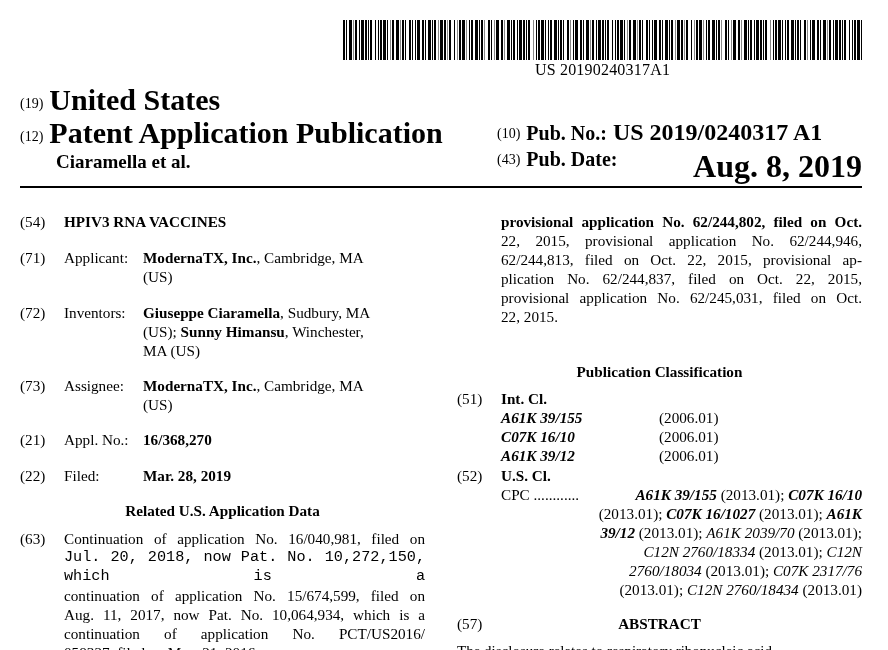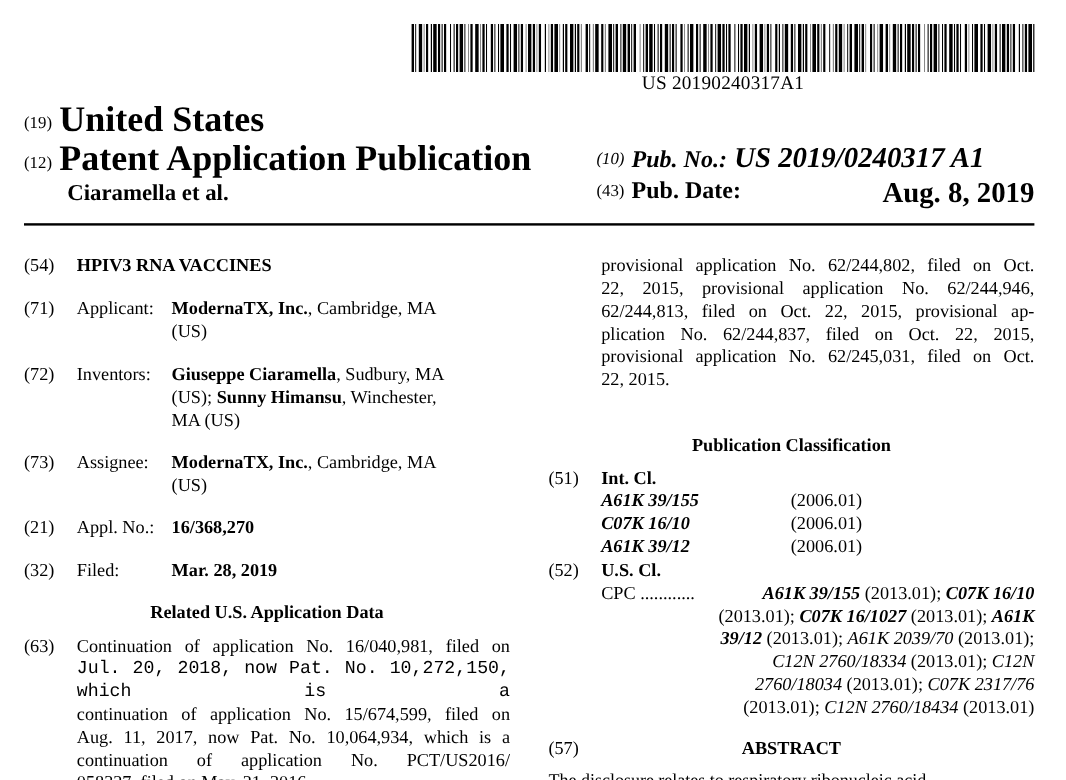--- a/index.html
+++ b/index.html
@@ -11,26 +11,26 @@
   
   #barcode { left: 343px; top: 20px; width: 519px; height: 40px; display: flex; align-items: stretch; }
   #barcode span { display: block; height: 100%; }
   #barcode-text { left: 343px; width: 519px; top: 61px; text-align: center; font-size: 16px; letter-spacing: 0.2px; }
 
   
   .code-sm { font-size: 14px; font-weight: normal; margin-right: 6px; vertical-align: 2px; }
   #hdr-country { left: 20px; top: 83px; font-size: 30px; font-weight: bold; white-space: nowrap; }
   #hdr-type { left: 20px; top: 116px; font-size: 30px; font-weight: bold; white-space: nowrap; }
   #hdr-inventor { left: 56px; top: 151px; font-size: 19px; font-weight: bold; white-space: nowrap; }
-  #hdr-pubno { left: 497px; top: 119px; white-space: nowrap; font-weight: bold; font-style: italic; }
+  #hdr-pubno { left: 497px; top: 119px; white-space: nowrap; font-weight: bold; }
   #hdr-pubno .lbl { font-size: 20px; }
   #hdr-pubno .val { font-size: 24px; margin-left: 6px; }
   #hdr-pubdate { left: 497px; top: 148px; width: 365px; white-space: nowrap; font-weight: bold; }
   #hdr-pubdate .lbl { font-size: 20px; }
-  #hdr-pubdate .val { font-size: 24px; position: absolute; right: 0; top: 0; }
+  #hdr-pubdate .val { font-size: 32px; position: absolute; right: 0; top: 0; }
   #rule { left: 20px; top: 186px; width: 842px; height: 2px; background: #000; }
 
   
   .f { font-size: 15.2px; line-height: 19px; }
   .num { position: absolute; left: 0; }
   .lcol { left: 20px; width: 405px; }
   .lbl-col { position: absolute; left: 44px; }
   .val-col { position: absolute; left: 123px; right: 0; }
   b { font-weight: bold; }
   .just { text-align: justify; text-align-last: left; }
@@ -445,41 +445,41 @@
   </div>
 </div>
 
 <div id="f21" class="abs lcol f">
   <span class="num">(21)</span>
   <span class="lbl-col">Appl. No.:</span>
   <b class="val-col">16/368,270</b>
 </div>
 
 <div id="f22" class="abs lcol f">
-  <span class="num">(32)</span>
+  <span class="num">(22)</span>
   <span class="lbl-col">Filed:</span>
   <b class="val-col">Mar. 28, 2019</b>
 </div>
 
 <div id="related-title" class="abs f">Related U.S. Application Data</div>
 
 <div id="f63" class="abs lcol f">
   <span class="num">(63)</span>
   <div class="val-col" id="related-lines">
       <div class="just" style="text-align-last: justify;">Continuation of application No. 16/040,981, filed on</div>
       <div class="just" style="text-align-last: justify; font-family: Liberation Mono, monospace;">Jul. 20, 2018, now Pat. No. 10,272,150, which is a</div>
       <div class="just" style="text-align-last: justify;">continuation of application No. 15/674,599, filed on</div>
       <div class="just" style="text-align-last: justify;">Aug. 11, 2017, now Pat. No. 10,064,934, which is a</div>
       <div class="just" style="text-align-last: justify;">continuation of application No. PCT/US2016/</div>
       <div class="just">058327, filed on May. 21, 2016.</div>
     </div>
 </div>
 
 <div id="prov-text" class="abs f">
-    <div class="just" style="text-align-last: justify;">provisional application No. 62/244,802, filed on Oct.</div>
+    <div class="just" style="text-align-last: justify; font-weight: bold;">provisional application No. 62/244,802, filed on Oct.</div>
     <div class="just" style="text-align-last: justify;">22, 2015, provisional application No. 62/244,946,</div>
     <div class="just" style="text-align-last: justify;">62/244,813, filed on Oct. 22, 2015, provisional ap-</div>
     <div class="just" style="text-align-last: justify;">plication No. 62/244,837, filed on Oct. 22, 2015,</div>
     <div class="just" style="text-align-last: justify;">provisional application No. 62/245,031, filed on Oct.</div>
     <div class="just">22, 2015.</div>
   </div>
 
 <div id="pubclass-title" class="abs f">Publication Classification</div>
 
 <div id="f51" class="abs rcol f">

